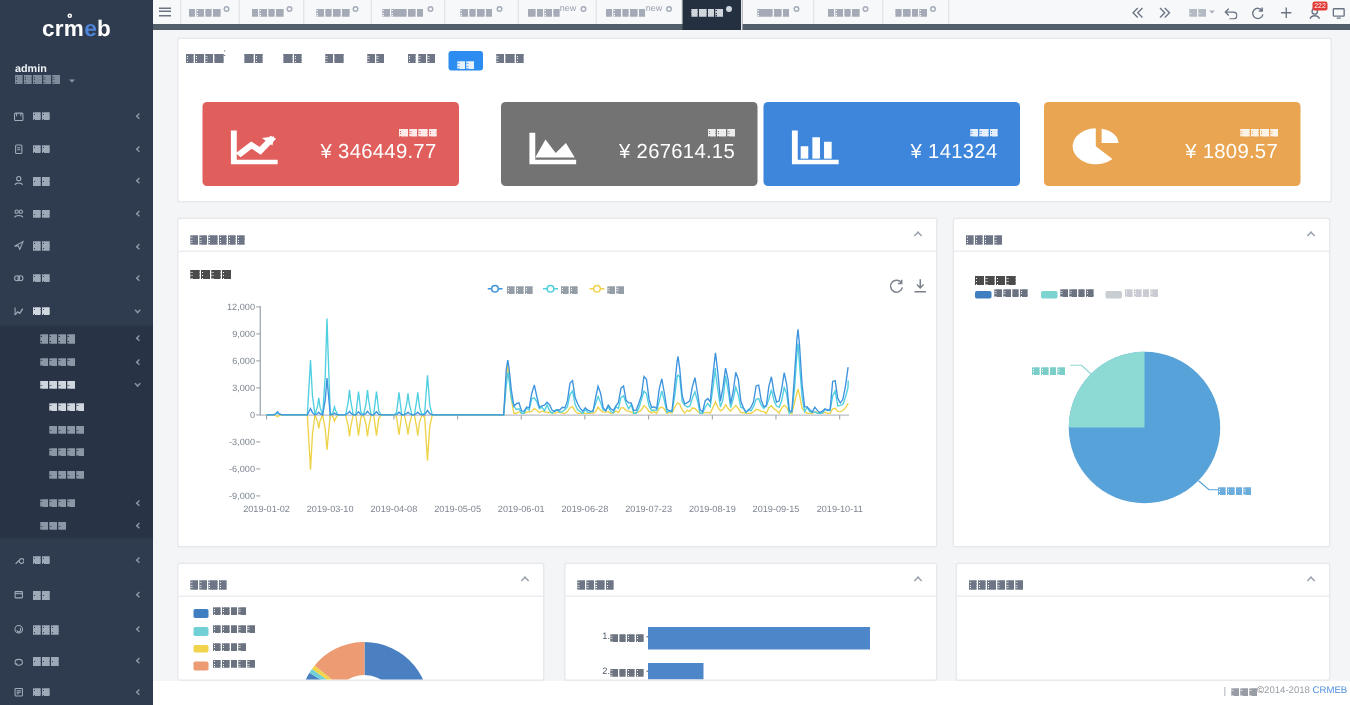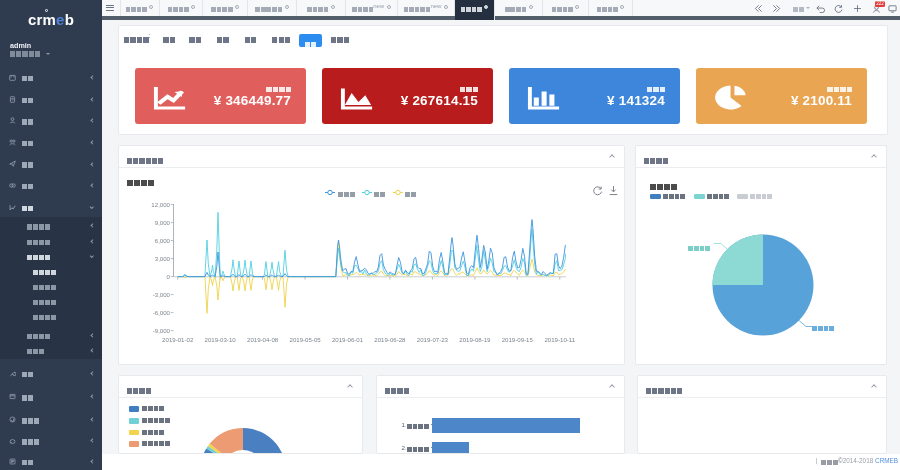--- a/index.html
+++ b/index.html
@@ -26,21 +26,21 @@
 .tabA{background:#24303f;color:#e8ecf2}
 .tabA .cx{border-color:#cfd6df;background:#cfd6df}
 
 #footerbar{position:absolute;left:102px;top:453.5px;width:798px;height:16.5px;background:#fff}
 .panel{position:absolute;background:#fff;border:1px solid #e7e9ec;border-radius:2px}
 .phead{position:absolute;left:0;top:0;right:0;height:22px;border-bottom:1px solid #ebedf0;color:#5a6376;font-size:6.6px;line-height:22px;padding-left:8px}
 .chev{position:absolute;right:10px;top:9px;width:4px;height:4px;border-left:1px solid #98a0ac;border-top:1px solid #98a0ac;transform:rotate(45deg)}
 
 .card{position:absolute;top:68px;width:171px;height:56px;border-radius:3px;color:#fff}
 .card .lab{position:absolute;right:15px;top:13.5px;font-size:6.9px;color:rgba(255,255,255,.96)}
-.card .val{position:absolute;right:15px;top:25px;font-size:13.5px;font-weight:bold;letter-spacing:0.2px}
+.card .val{position:absolute;right:15px;top:25px;font-size:13.5px;font-weight:normal;letter-spacing:0.2px}
 
 .fopt{position:absolute;top:29px;height:14px;line-height:14px;font-size:6.9px;color:#5a6376}
 .pillb{position:absolute;left:299px;top:33.5px;width:23px;height:13px;background:#2d8cf0;border-radius:2px;color:#fff;text-align:center;line-height:13.5px;font-size:6.5px}
 .ax{font-size:6.1px;fill:#7d8590}
 .leg{position:absolute;font-size:6.3px;color:#56606e}
 .lrow{position:absolute;left:10px;height:8px;font-size:6.2px;color:#56606e;line-height:8px}
 .lrow b{position:absolute;left:0;top:0.8px;width:9.5px;height:5.5px;border-radius:1.2px;display:inline-block}
 .lrow s{position:absolute;left:13px;top:-4.4px;text-decoration:none}
 </style></head>
 <body>
@@ -233,21 +233,21 @@
 <div class="fopt" style="left:330.7px"><span class="z"><i></i><i></i><i></i></span></div>
 <div class="card" style="left:135px;background:#e05f5d">
     <svg class="abs" style="left:17px;top:16px" width="37" height="27" viewBox="0 0 19 18" preserveAspectRatio="none">
       <path d="M2 2 V16 H17" stroke="#fff" stroke-width="2" fill="none"></path>
       <path d="M3.5 13 L8 8.5 L11 11 L15.5 5" stroke="#fff" stroke-width="2.4" fill="none"></path>
       <path d="M15.8 4.7 l-4.2 0.6 3.6 3.4 z" fill="#fff"></path>
     </svg>
     <div class="lab"><span class="z"><i></i><i></i><i></i><i></i></span></div>
     <div class="val">¥ 346449.77</div>
   </div>
-<div class="card" style="left:322px;background:#b91c1c">
+<div class="card" style="left:334px;background:#737373">
     <svg class="abs" style="left:17px;top:16px" width="37" height="27" viewBox="0 0 19 18" preserveAspectRatio="none">
       <path d="M2 3 V16 H17" stroke="#fff" stroke-width="2" fill="none"></path>
       <path d="M3 14 L6.5 6 L10 12 L13.5 7.5 L16.5 14 Z" fill="#fff"></path>
     </svg>
     <div class="lab"><span class="z"><i></i><i></i><i></i></span></div>
     <div class="val">¥ 267614.15</div>
   </div>
 <div class="card" style="left:509px;background:#3d86db">
     <svg class="abs" style="left:17px;top:16px" width="37" height="27" viewBox="0 0 19 18" preserveAspectRatio="none">
       <path d="M2 2 V16 H17" stroke="#fff" stroke-width="2" fill="none"></path>
@@ -257,21 +257,21 @@
     </svg>
     <div class="lab"><span class="z"><i></i><i></i><i></i></span></div>
     <div class="val">¥ 141324</div>
   </div>
 <div class="card" style="left:696px;background:#e9a551">
     <svg class="abs" style="left:17px;top:16px" width="37" height="27" viewBox="0 0 19 18" preserveAspectRatio="none">
       <path d="M9 9 L9 1 A8 8 0 1 0 14.7 14.7 Z" fill="#fff"></path>
       <path d="M11 7.5 L11 1.2 A7 7 0 0 1 16.8 7.5 Z" fill="#fff"></path>
     </svg>
     <div class="lab"><span class="z"><i></i><i></i><i></i><i></i></span></div>
-    <div class="val">¥ 2100.11</div>
+    <div class="val">¥ 1809.57</div>
   </div>
 <div class="panel" style="left:118px;top:145px;width:507px;height:219.5px">
     <div class="phead"><span class="z"><i></i><i></i><i></i><i></i><i></i><i></i></span><span class="chev"></span></div>
   </div>
 <div class="abs" style="left:127px;top:173.5px;font-size:7.6px;font-weight:bold;color:#333"><span class="z"><i></i><i></i><i></i><i></i></span></div>
 <svg class="abs" style="left:325px;top:188px" width="95" height="9" viewBox="0 0 95 9">
     <line x1="0" y1="4.5" x2="10" y2="4.5" stroke="#3d93de" stroke-width="1"></line>
     <circle cx="5" cy="4.5" r="2.2" fill="#fff" stroke="#3d93de" stroke-width="1"></circle>
     <line x1="37" y1="4.5" x2="47" y2="4.5" stroke="#4fcfe0" stroke-width="1"></line>
     <circle cx="42" cy="4.5" r="2.2" fill="#fff" stroke="#4fcfe0" stroke-width="1"></circle>

